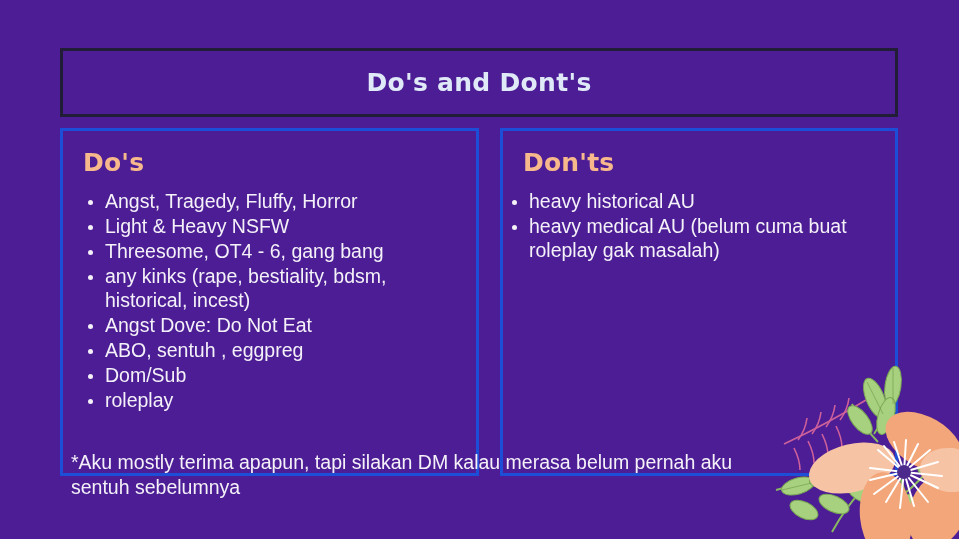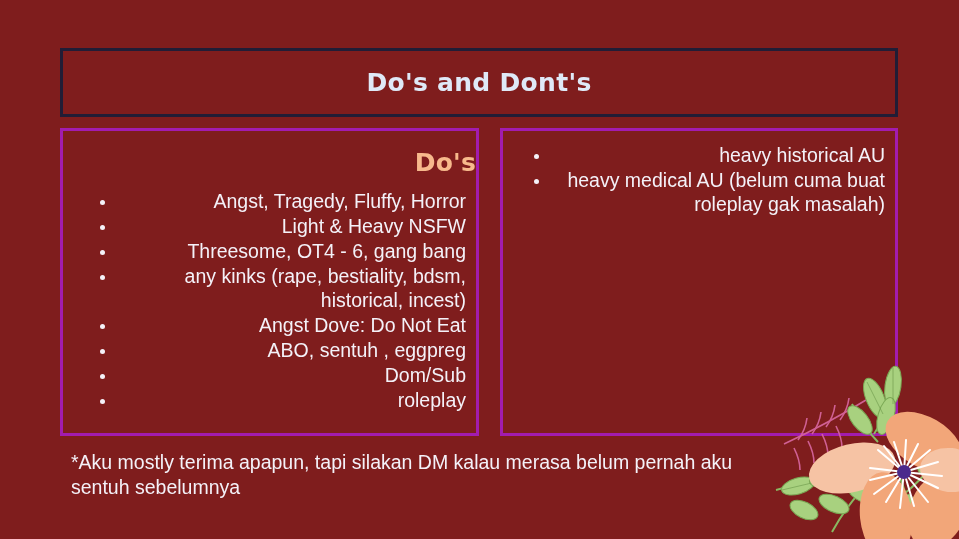--- a/index.html
+++ b/index.html
@@ -10,21 +10,21 @@
     width: 959px;
     height: 539px;
     overflow: hidden;
     background: #9b94c4;
     font-family: "Liberation Sans", sans-serif;
     position: relative;
   }
   .slide {
     position: absolute;
     inset: 0;
-    background: #7f1d1d;
+    background: #4c1d95;
   }
 
   
   .title-box {
     position: absolute;
     left: 60px;
     top: 48px;
     width: 838px;
     height: 69px;
     border: 3px solid #211d36;
@@ -38,51 +38,50 @@
     font-size: 25px;
     font-weight: bold;
     letter-spacing: 0.3px;
     font-family: "DejaVu Sans", sans-serif;
   }
 
   
   .col-box {
     position: absolute;
     top: 128px;
-    height: 308px;
-    border: 3px solid #a21caf;
+    height: 348px;
+    border: 3px solid #1d4ed8;
     box-sizing: border-box;
-    text-align: right;
   }
   .col-do {
     left: 60px;
     width: 419px;
   }
   .col-dont {
     left: 500px;
     width: 398px;
   }
   .col-head {
     color: #f7b98c;
     font-size: 25px;
     font-weight: bold;
     font-family: "DejaVu Sans", sans-serif;
     margin: 17px 0 0 20px;
     letter-spacing: 0.2px;
   }
   ul.points {
     list-style: disc;
     margin: 13px 10px 0 0;
-    padding-left: 54px;
+    padding-left: 42px;
     color: #f4f1f8;
     font-size: 19.5px;
     line-height: 1.23;
   }
   .col-dont ul.points {
-    padding-left: 48px;
+    padding-left: 26px;
   }
   ul.points li {
     margin-bottom: 1px;
   }
   ul.points li::marker {
     font-size: 17px;
   }
 
   
   .footer-note {
@@ -124,20 +123,21 @@
       <li>Threesome, OT4 - 6, gang bang</li>
       <li>any kinks (rape, bestiality, bdsm, historical, incest)</li>
       <li>Angst Dove: Do Not Eat</li>
       <li>ABO, sentuh , eggpreg</li>
       <li>Dom/Sub</li>
       <li>roleplay</li>
     </ul>
   </div>
 
   <div class="col-box col-dont">
+    <div class="col-head">Don'ts</div>
     <ul class="points">
       <li>heavy historical AU</li>
       <li>heavy medical AU (belum cuma buat roleplay gak masalah)</li>
     </ul>
   </div>
 
   <div class="footer-note">*Aku mostly terima apapun, tapi silakan DM kalau merasa belum pernah aku sentuh sebelumnya</div>
 
   <div class="floral">
     <svg width="185" height="175" viewBox="0 0 185 175" xmlns="http://www.w3.org/2000/svg">

